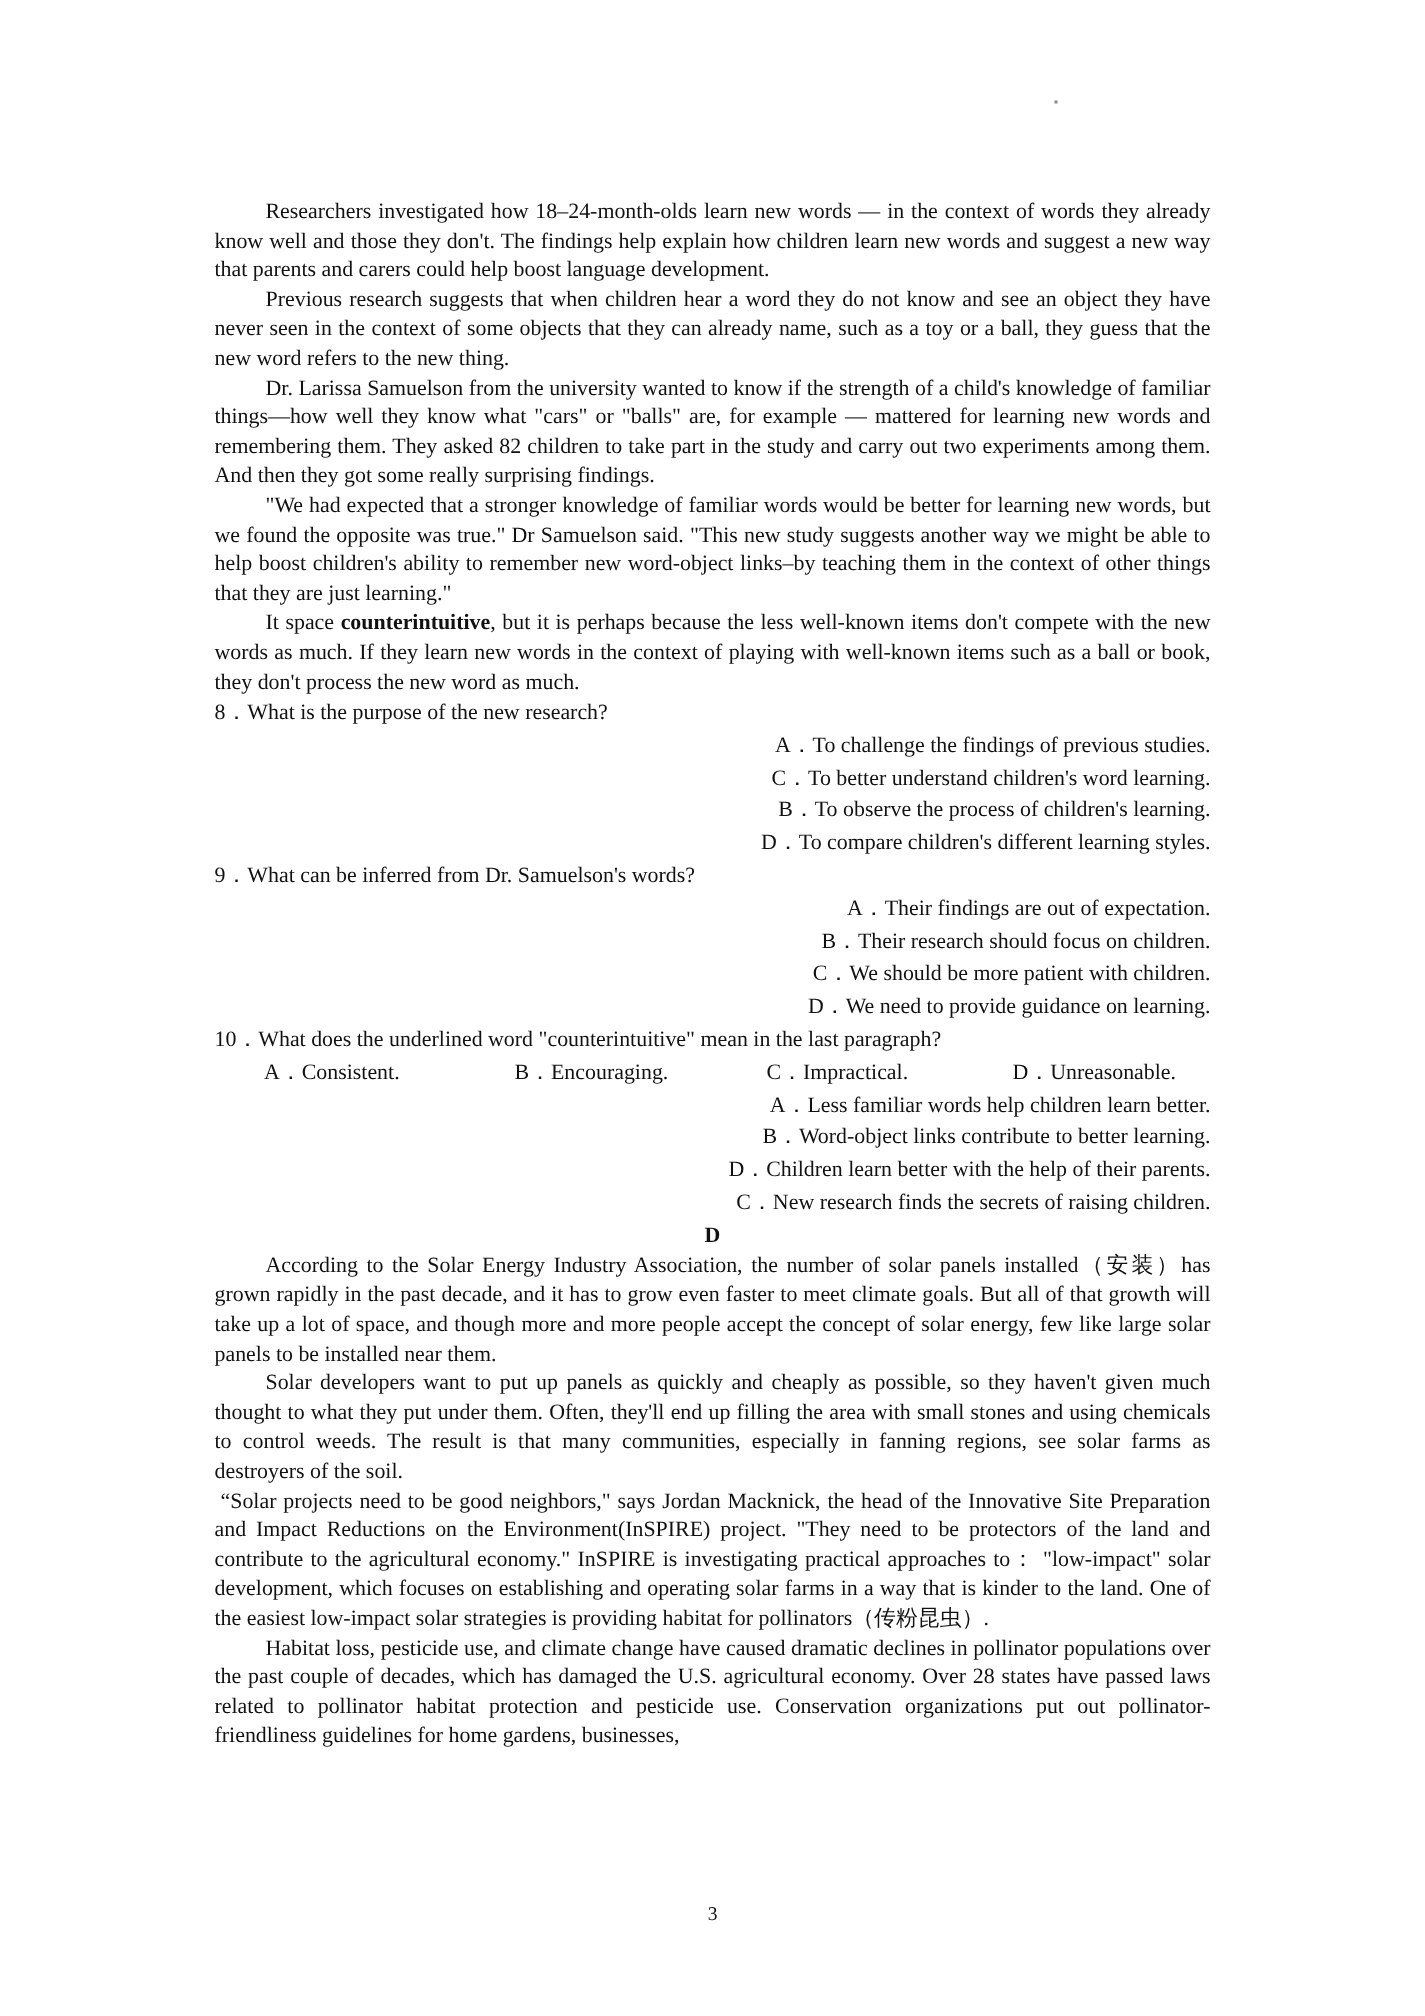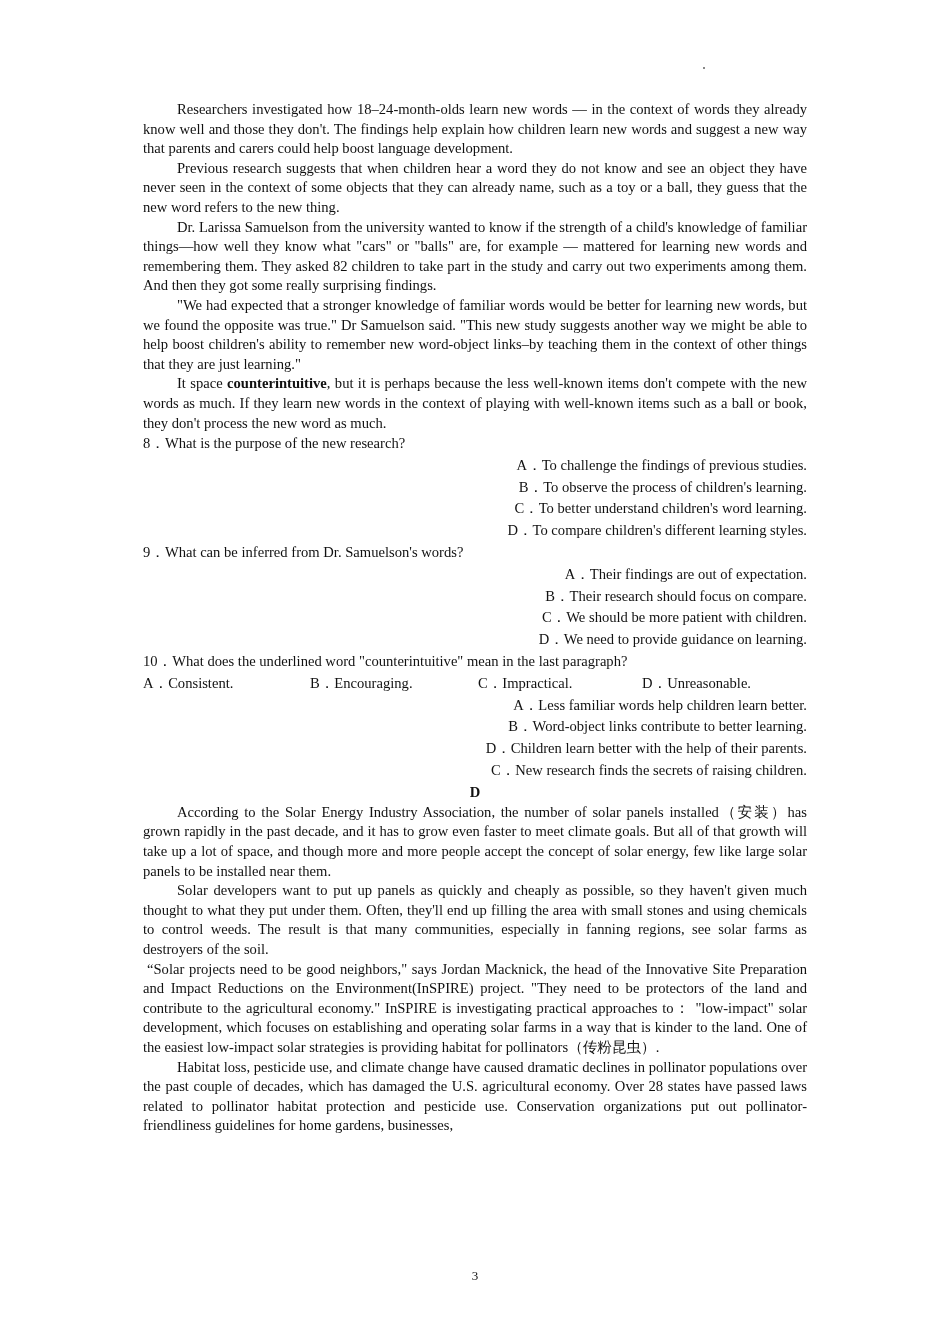--- a/index.html
+++ b/index.html
@@ -3,31 +3,31 @@
 <meta charset="utf-8">
 <style>
   html, body { margin: 0; padding: 0; background: #ffffff; }
   body {
     width: 950px; height: 1344px; position: relative; overflow: hidden;
     font-family: "Liberation Serif", "DejaVu Serif", serif;
     color: #111111;
   }
   .dot { position: absolute; left: 703px; top: 67px; width: 2px; height: 2px; background: #888; }
   .content {
-    position: absolute; left: 143px; top: 100px; width: 664px;
+    position: absolute; left: 143px; top: 132px; width: 664px;
     font-size: 14.6px; line-height: 19.6px;
   }
   p.para { margin: 0; text-indent: 34px; text-align: justify; }
   p.para.noindent-q { text-indent: 4px; }
   .underline-word { font-weight: bold; }
   .q { margin: 0; line-height: 21.8px; }
   .q .num { display: inline-block; }
   .opt { margin: 0 0 0 25px; line-height: 21.8px; text-align: right; }
   .opt.o11 { margin-left: 33px; }
-  .opt-row { display: flex; line-height: 21.8px; }
+  .opt-row { display: flex; margin-left: 33px; line-height: 21.8px; }
   .opt-row span { display: inline-block; }
   .opt-row .c1 { width: 167px; }
   .opt-row .c2 { width: 168px; }
   .opt-row .c3 { width: 164px; }
   .section-title { text-align: center; font-weight: bold; line-height: 21px; margin: 0; }
   .page-num { position: absolute; left: 0; width: 950px; top: 1268px; text-align: center; font-size: 13px; }
 </style>
 </head>
 <body>
 
@@ -38,29 +38,29 @@
     <p class="para">Researchers investigated how 18–24-month-olds learn new words — in the context of words they already know well and those they don't. The findings help explain how children learn new words and suggest a new way that parents and carers could help boost language development.</p>
     <p class="para">Previous research suggests that when children hear a word they do not know and see an object they have never seen in the context of some objects that they can already name, such as a toy or a ball, they guess that the new word refers to the new thing.</p>
     <p class="para">Dr. Larissa Samuelson from the university wanted to know if the strength of a child's knowledge of familiar things—how well they know what "cars" or "balls" are, for example — mattered for learning new words and remembering them. They asked 82 children to take part in the study and carry out two experiments among them. And then they got some really surprising findings.</p>
     <p class="para">"We had expected that a stronger knowledge of familiar words would be better for learning new words, but we found the opposite was true." Dr Samuelson said. "This new study suggests another way we might be able to help boost children's ability to remember new word-object links–by teaching them in the context of other things that they are just learning."</p>
     <p class="para"><span>It space </span><span class="underline-word">counterintuitive</span><span>, but it is perhaps because the less well-known items don't compete with the new words as much. If they learn new words in the context of playing with well-known items such as a ball or book, they don't process the new word as much.</span></p>
   </section>
 
   <section>
     <p class="q"><span class="num">8．</span><span>What is the purpose of the new research?</span></p>
     <p class="opt">A．To challenge the findings of previous studies.</p>
+    <p class="opt">C．To better understand children's word learning.</p>
     <p class="opt">B．To observe the process of children's learning.</p>
-    <p class="opt">C．To better understand children's word learning.</p>
     <p class="opt">D．To compare children's different learning styles.</p>
   </section>
 
   <section>
     <p class="q"><span class="num">9．</span><span>What can be inferred from Dr. Samuelson's words?</span></p>
     <p class="opt">A．Their findings are out of expectation.</p>
-    <p class="opt">B．Their research should focus on compare.</p>
+    <p class="opt">B．Their research should focus on children.</p>
     <p class="opt">C．We should be more patient with children.</p>
     <p class="opt">D．We need to provide guidance on learning.</p>
   </section>
 
   <section>
     <p class="q"><span class="num">10．</span><span>What does the underlined word "counterintuitive" mean in the last paragraph?</span></p>
     <div class="opt-row">
       <span class="c1">A．Consistent.</span>
       <span class="c2">B．Encouraging.</span>
       <span class="c3">C．Impractical.</span>

